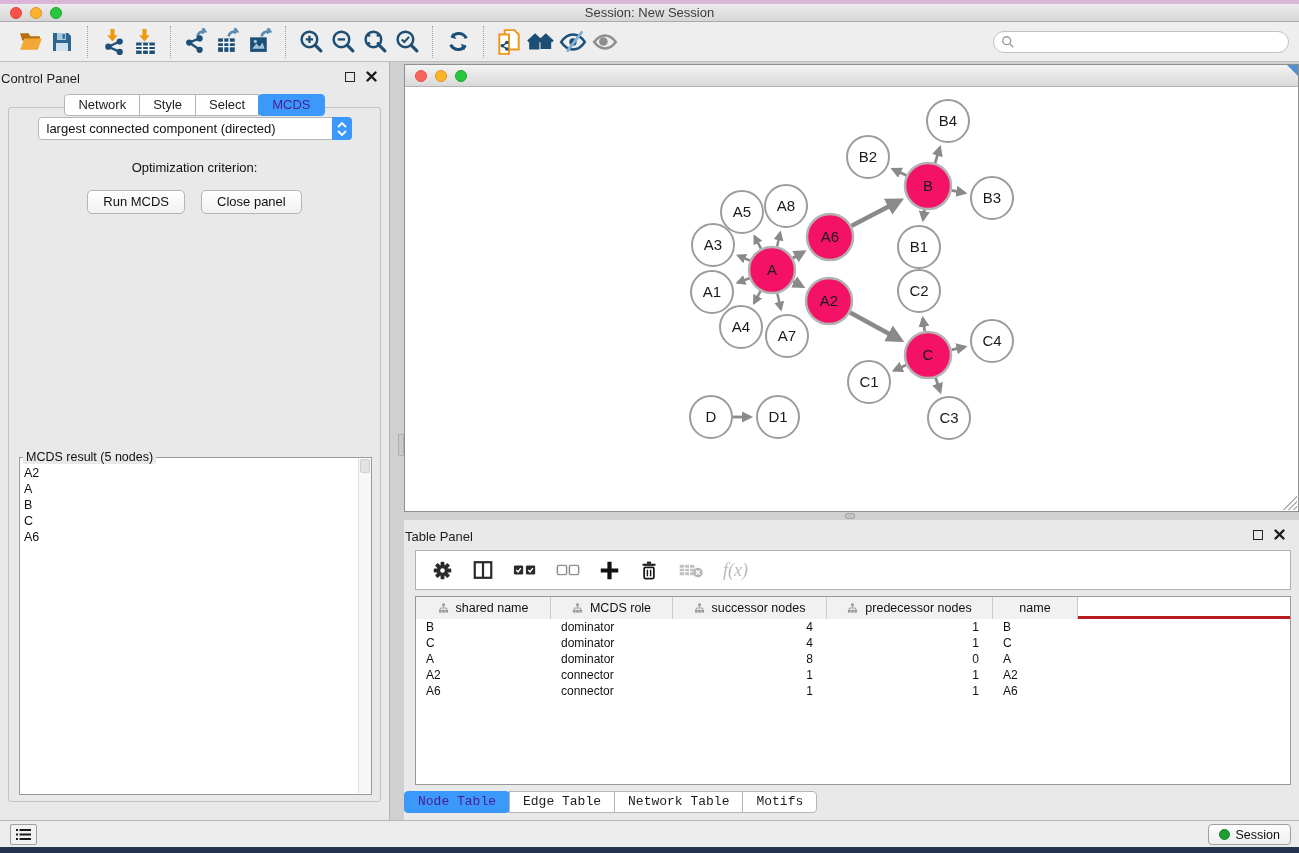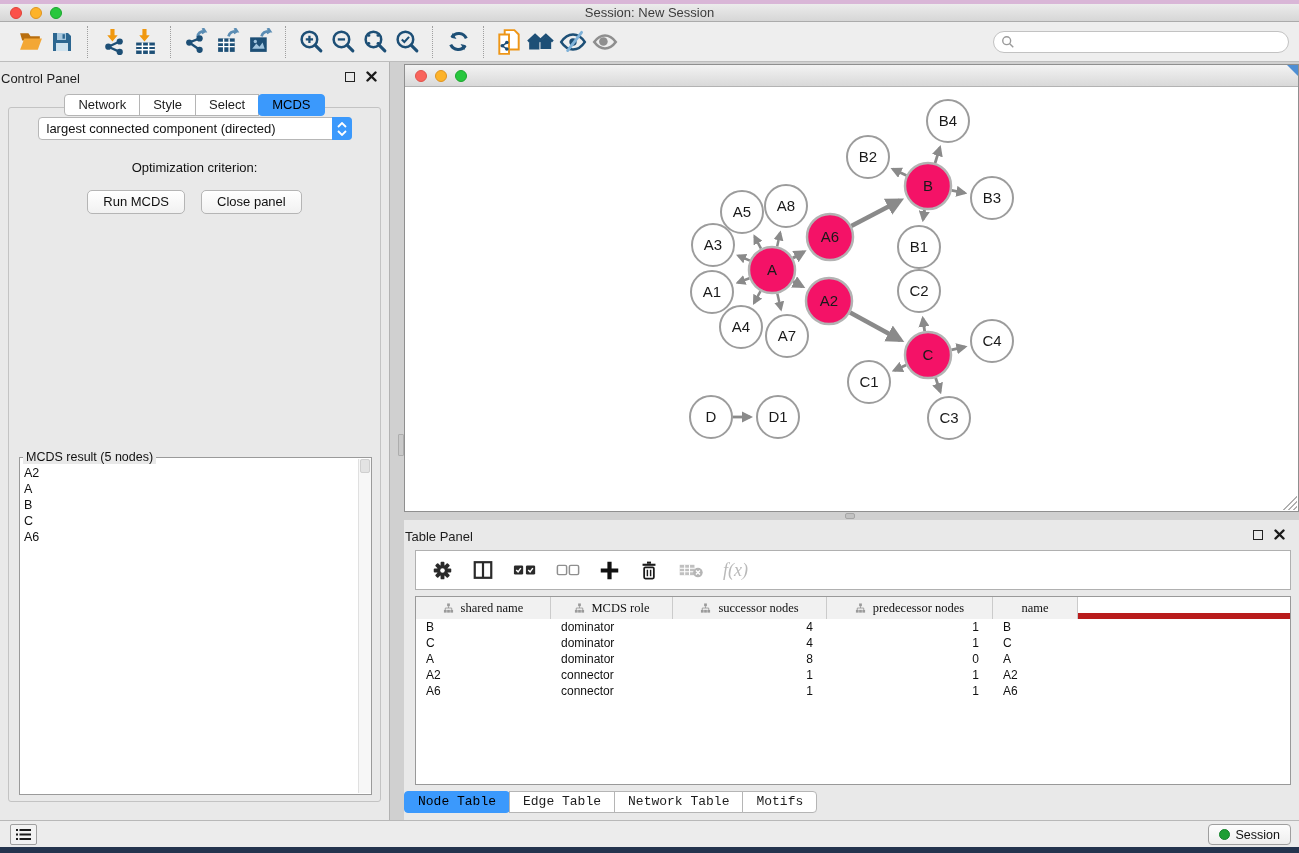--- a/index.html
+++ b/index.html
@@ -63,21 +63,21 @@
   .close-icon svg { display:block; }
 
   .cp-tabs { display:flex; justify-content:center; margin-top:4px; position:relative; z-index:2; }
   .tab {
     font-size:13px; color:#1d1d1d; background:#fff; border:1px solid #b5b5b5;
     padding:2px 13px 3px; margin-left:-1px; cursor:default;
   }
   .tab:first-child { border-top-left-radius:4px; border-bottom-left-radius:4px; margin-left:0; }
   .tab:last-child { border-top-right-radius:4px; border-bottom-right-radius:4px; }
   .tab.active {
-    background:#3b99fc; color:#000000; border-color:#3b99fc; border-radius:4px;
+    background:#3b99fc; color:#4c1d95; border-color:#3b99fc; border-radius:4px;
   }
 
   #cp-content {
     position:absolute; left:8px; right:8px; top:45px; bottom:18px;
     border:1px solid #c3c3c3; border-radius:3px;
   }
   #opt-label { text-align:center; margin-top:20px; font-size:13px; color:#111; }
   #criterion {
     position:relative; margin:9px auto 0; width:314px; height:23px;
     background:#fff; border:1px solid #b7b7b7; border-radius:4px;
@@ -147,21 +147,21 @@
     background:#fff; border:1px solid #b0b0b0;
     display:flex; align-items:center; gap:19px; padding-left:16px;
   }
   .tp-icon { display:flex; align-items:center; justify-content:center; }
   #fx-label { font-family:"Liberation Serif", serif; font-style:italic; font-size:18px; color:#b9b9b9; }
 
   #node-table {
     position:absolute; left:11px; right:8px; top:76px; height:189px;
     background:#fff; border:1px solid #999; overflow:hidden;
   }
-  #nt-header { display:flex; height:22px; border-bottom:6px solid #b91c1c;font-family:Liberation Serif, serif; }
+  #nt-header { display:flex; height:22px; border-bottom:3px solid #b91c1c; }
   .nt-hcell {
     background:#f1f1f1; border-right:1px solid #cbcbcb; height:22px;
     display:flex; align-items:center; justify-content:center; gap:5px;
     font-size:12.5px; color:#111;
   }
   .nt-hcell .htree { margin-right:2px; }
   .nt-row { display:flex; height:16px; align-items:center; }
   .nt-cell { font-size:12px; color:#111; padding:0 14px 0 10px; overflow:hidden; white-space:nowrap; }
 
   #tp-tabs { position:absolute; left:0; right:0; bottom:7px; display:flex; justify-content:flex-start;font-family:Liberation Mono, monospace; }

